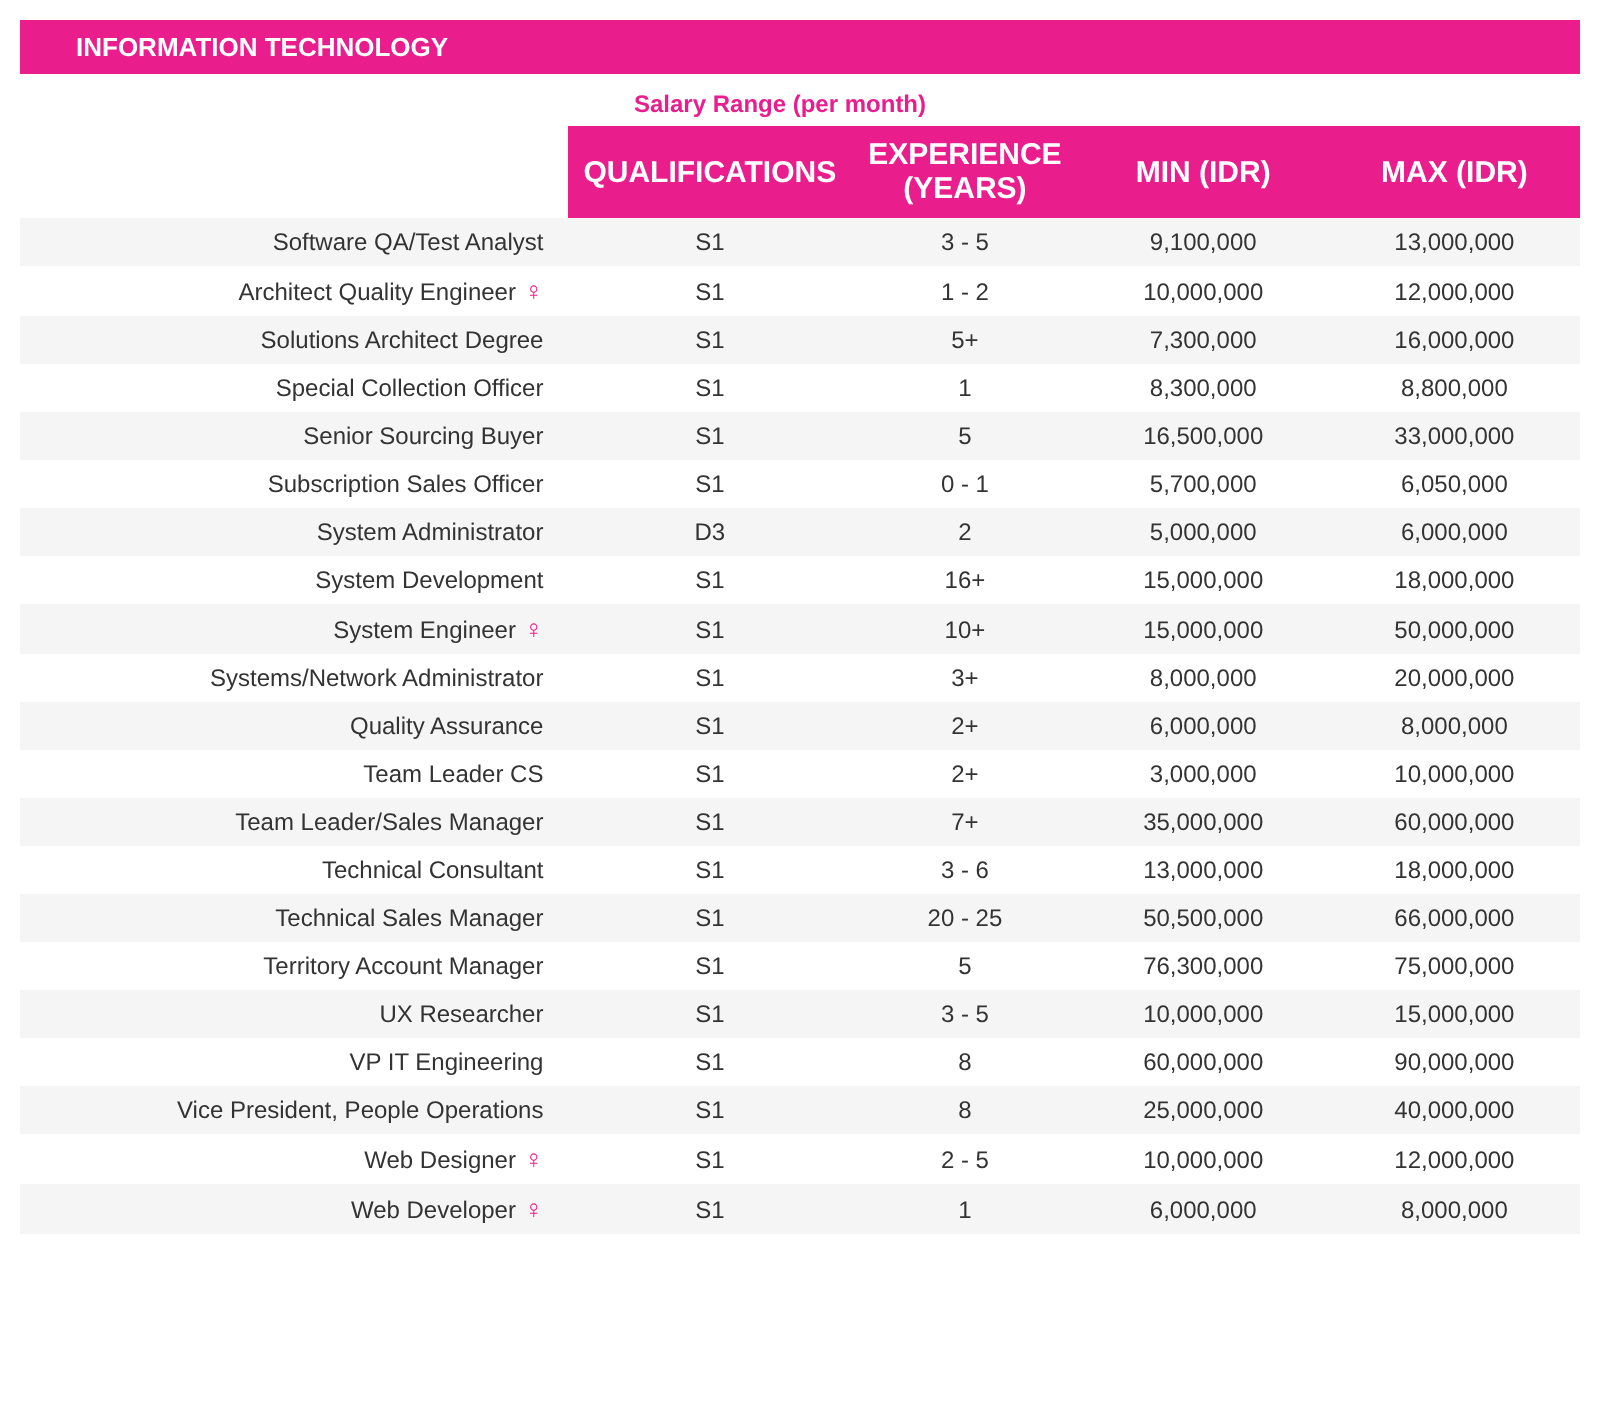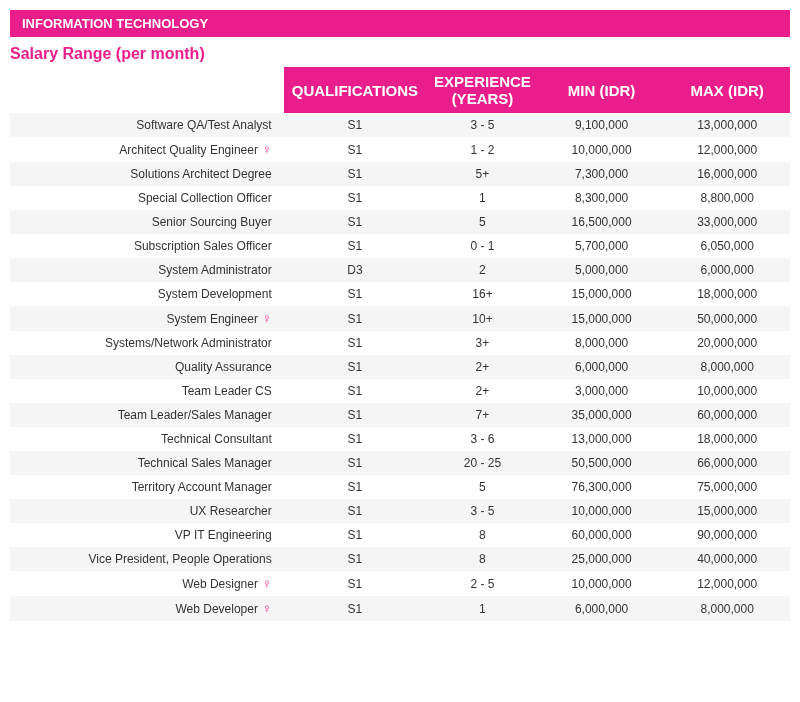--- a/index.html
+++ b/index.html
@@ -7,28 +7,28 @@
       font-family: Arial, sans-serif;
       background: #fff;
       padding: 10px;
       font-size: 12px;
     }
     .section-header {
       background: #e91e8c;
       color: #fff;
       font-weight: bold;
       font-size: 13px;
-      padding: 6px 12px;
+      padding: 6px 28px;
       margin-bottom: 8px;
     }
     .salary-range-label {
-      text-align: left;
+      text-align: center;
       color: #e91e8c;
       font-weight: bold;
-      font-size: 16px;
+      font-size: 12px;
       padding-right: 20px;
       margin-bottom: 4px;
     }
     table {
       width: 100%;
       border-collapse: collapse;
     }
     thead tr th {
       background: #e91e8c;
       color: #fff;

